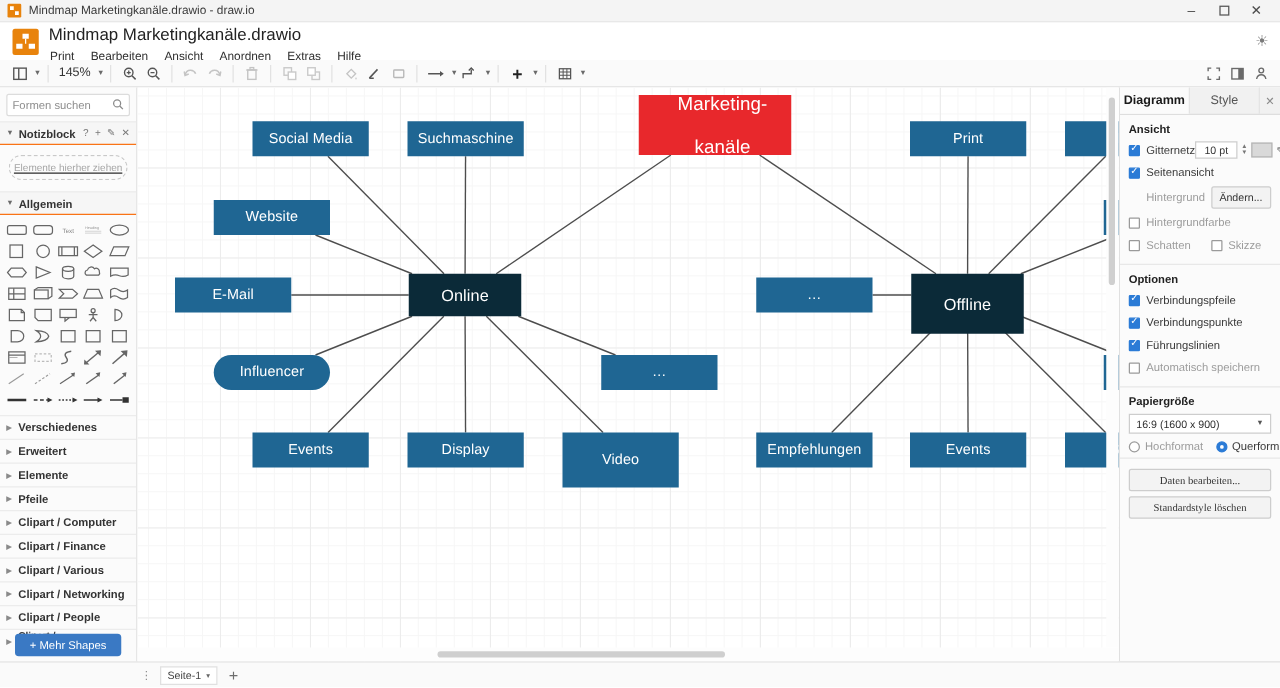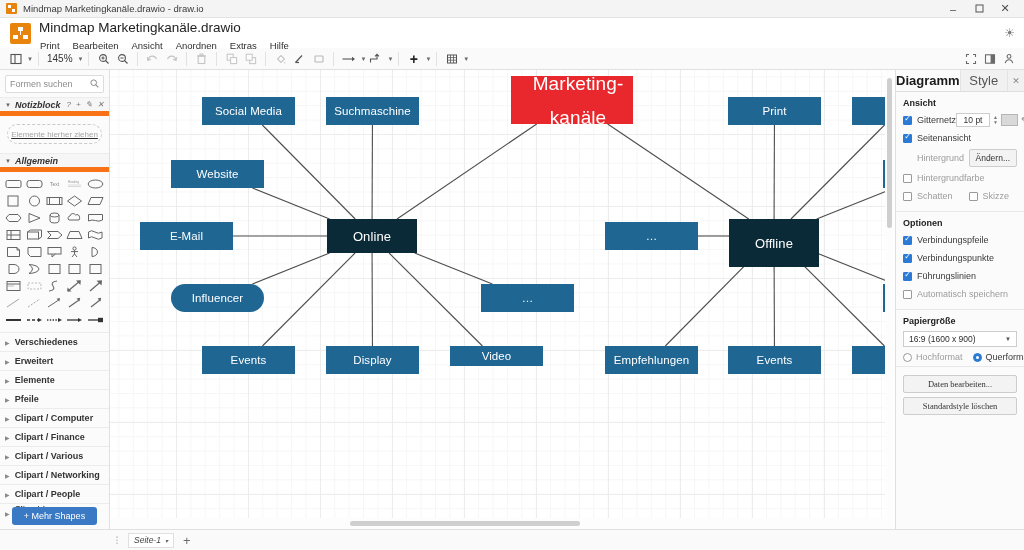--- a/index.html
+++ b/index.html
@@ -56,21 +56,21 @@
   .bodyrow { flex:1; display:flex; min-height:0; }
 
   
   .shapes { width:110px; flex:0 0 110px; background:#fbfbfb; border-right:1px solid #e0e0e0;
             display:flex; flex-direction:column; overflow:hidden; position:relative; }
   .search { margin:5px 5px 4px 5px; height:18px; border:1px solid #dcdcdc; background:#fff;
             border-radius:2px; display:flex; align-items:center; padding:0 4px; }
   .search span.ph { font-size:9px; color:#8d8d8d; flex:1; }
   .search .mag { font-size:9px; color:#8a8a8a; }
   .sechead { height:19px; display:flex; align-items:center; padding:0 5px;
-             border-top:1px solid #ececec; border-bottom:5px solid #f97316; background:#f6f6f6;font-style:italic; }
+             border-top:1px solid #ececec; border-bottom:1px solid #f97316; background:#f6f6f6; }
   .sechead .arrow { font-size:6px; color:#6a6a6a; margin-right:4px; }
   .sechead .nm { font-size:9px; font-weight:bold; color:#333; }
   .sechead .acts { margin-left:auto; display:flex; gap:5px; font-size:8px; color:#787878; }
   .dropzone { margin:8px 7px 9px 7px; height:20px; border:1px dashed #c9c9c9; border-radius:10px;
               display:flex; align-items:center; justify-content:center;text-decoration:underline; }
   .dropzone span { font-size:8px; color:#a5a5a5; }
   .palette { display:grid; grid-template-columns:repeat(5,1fr); gap:3px 1px; padding:5px 4px; }
   .sh { height:14px; display:flex; align-items:center; justify-content:center; }
   .sh svg { display:block; }
   .catlist { }
@@ -92,31 +92,31 @@
       linear-gradient(to bottom,#f6f6f6 1px,transparent 1px);
     background-size:72px 72px,72px 72px,14.4px 14.4px,14.4px 14.4px;
     background-position:-6px -8px,-6px -8px,-6px -8px,-6px -8px;
   }
   .page { position:absolute; left:0; top:0; right:0; bottom:12px; background:transparent; }
   svg.edges { position:absolute; inset:0; width:100%; height:100%; }
   .node { position:absolute; display:flex; align-items:center; justify-content:center;
           color:#ffffff; text-align:center; font-size:11.5px; letter-spacing:.1px; }
   .node.leaf { background:#1f6693; }
   .node.hub  { background:#0b2a38; font-size:13px; }
-  .node.root { background:#e8282c; font-size:19px; line-height:17px;padding-left:12px; }
+  .node.root { background:#e8282c; font-size:15px; line-height:17px;padding-left:12px; }
   .hscroll { position:absolute; left:0; right:0; bottom:0; height:11px; background:#fdfdfd; }
   .hscroll .thumb { position:absolute; height:5px; top:3px; background:#cfcfcf; border-radius:3px; }
   .vscroll { position:absolute; right:0; top:0; bottom:11px; width:10px; background:#fdfdfd; }
   .vscroll .thumb { position:absolute; width:5px; left:2px; background:#cfcfcf; border-radius:3px; }
 
   
   .format { width:129px; flex:0 0 129px; background:#fbfbfb; border-left:1px solid #e0e0e0;
             display:flex; flex-direction:column; font-size:9px; }
   .ftabs { display:flex; height:22px; border-bottom:1px solid #dedede; background:#f1f1f1; }
-  .ftab { flex:1; display:flex; align-items:center; justify-content:center; font-size:13px;
+  .ftab { flex:1; display:flex; align-items:center; justify-content:center; font-size:10px;
           color:#555; border-right:1px solid #e4e4e4; }
   .ftab.active { background:#fbfbfb; color:#1a1a1a; font-weight:bold; }
   .fclose { width:16px; display:flex; align-items:center; justify-content:center;
             font-size:9px; color:#8b8b8b; }
   .fsec { padding:6px 7px 4px 7px; border-bottom:1px solid #e8e8e8; }
   .fhead { font-size:9px; font-weight:bold; color:#222; margin-bottom:5px; }
   .frow { display:flex; align-items:center; margin-bottom:4px; min-height:14px; }
   .cb { width:9px; height:9px; border:1px solid #9a9a9a; background:#fff; border-radius:1px;
         margin-right:5px; flex:0 0 9px; position:relative; }
   .cb.on { background:#2b7bd6; border-color:#2b7bd6; }
@@ -141,21 +141,21 @@
   .rb.on { border-color:#2b7bd6; background:#2b7bd6; }
   .rb.on:after { content:""; position:absolute; left:2.5px; top:2.5px; width:3px; height:3px;
                  border-radius:50%; background:#fff; }
   .rwrap { display:flex; align-items:center; }
 
   
   .statusbar { height:21px; flex:0 0 21px; background:#fafafa; border-top:1px solid #e0e0e0;
                display:flex; align-items:center; padding-left:110px; }
   .dots { width:14px; text-align:center; font-size:9px; color:#8b8b8b; letter-spacing:0; }
   .pagetab { border:1px solid #e0e0e0; background:#fff; height:15px; display:flex;
-             align-items:center; padding:0 5px; gap:4px; font-size:8.5px; color:#444; margin-left:4px;font-style:italic; }
+             align-items:center; padding:0 5px; gap:4px; font-size:8.5px; color:#444; margin-left:4px; }
   .pagetab .cv { font-size:6px; color:#666; }
   .addpage { margin-left:9px; font-size:13px; color:#6d6d6d; line-height:13px; }
 </style>
 </head>
 <body>
 
 <div id="app">
 
   <div class="titlebar">
     <div class="tb-ico"></div>
@@ -710,21 +710,21 @@
             </div>
             <div class="node leaf" style="left: 61px; top: 214px; width: 93px; height: 28px; flex-direction: column; border-radius: 14px;">
               <span>Influencer</span>
             </div>
             <div class="node leaf" style="left: 92px; top: 276px; width: 93px; height: 28px; flex-direction: column;">
               <span>Events</span>
             </div>
             <div class="node leaf" style="left: 216px; top: 276px; width: 93px; height: 28px; flex-direction: column;">
               <span>Display</span>
             </div>
-            <div class="node leaf" style="left: 340px; top: 276px; width: 93px; height: 20px; flex-direction: column; justify-content: center;">
+            <div class="node leaf" style="left: 340px; top: 276px; width: 93px; height: 44px; flex-direction: column; justify-content: center;">
               <span>Video</span>
             </div>
             <div class="node leaf" style="left: 371px; top: 214px; width: 93px; height: 28px; flex-direction: column;">
               <span>…</span>
             </div>
             <div class="node leaf" style="left: 618px; top: 27px; width: 93px; height: 28px; flex-direction: column;">
               <span>Print</span>
             </div>
             <div class="node leaf" style="left: 742px; top: 27px; width: 93px; height: 28px; flex-direction: column;">
               <span>R</span>

